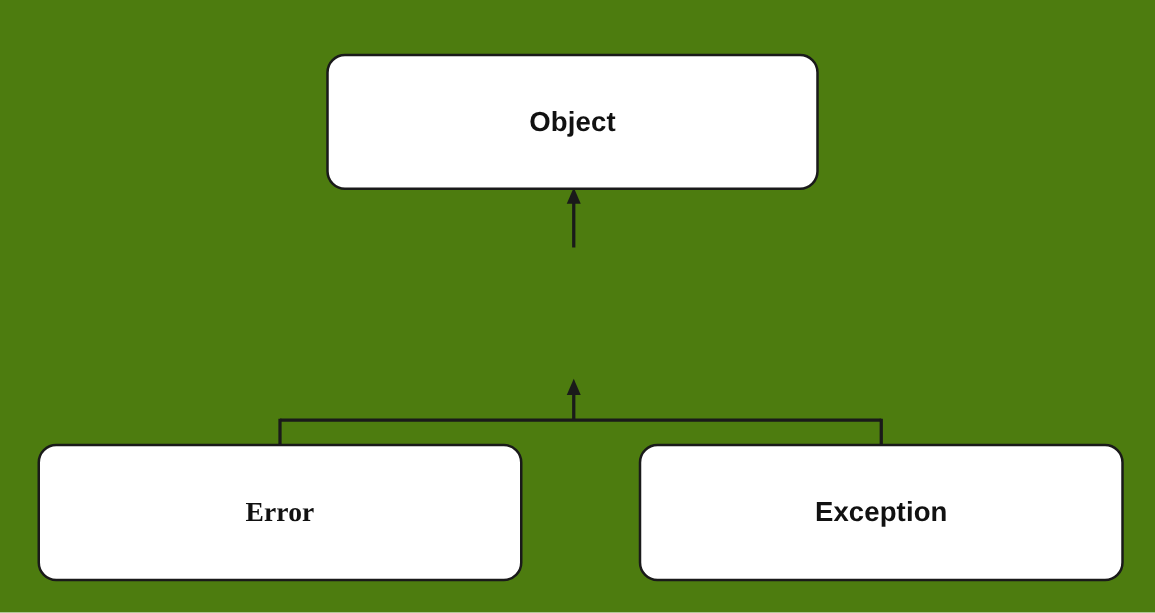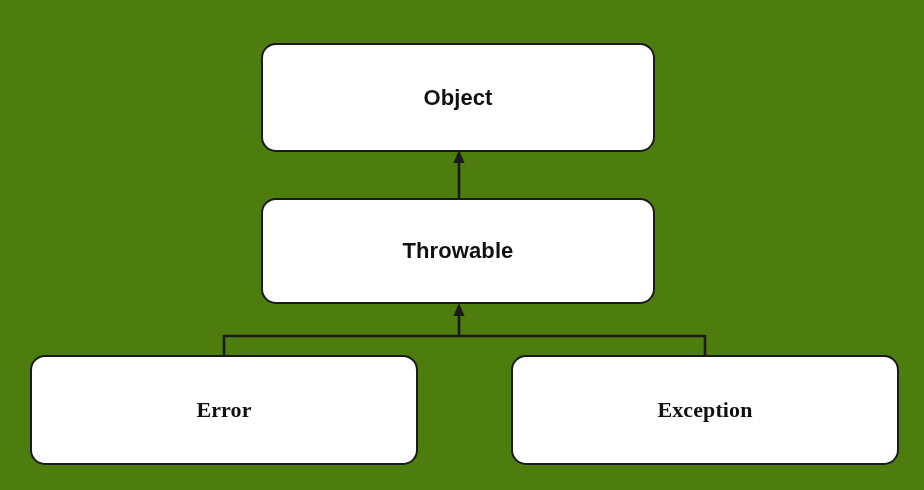--- a/index.html
+++ b/index.html
@@ -43,21 +43,21 @@
     color: #111111;
     letter-spacing: 0.1px;
     line-height: 1;
     white-space: nowrap;
     user-select: none;
   }
   
   #node-object    { left: 261px; top: 43px;  width: 394px; height: 109px; }
   #node-throwable { left: 261px; top: 198px; width: 394px; height: 106px; }
   #node-error     { left: 30px;  top: 355px; width: 388px; height: 110px; font-family: Liberation Serif, serif; }
-  #node-exception { left: 511px; top: 355px; width: 388px; height: 110px; font-family: Liberation Serif, serif; }
+  #node-exception { left: 511px; top: 355px; width: 388px; height: 110px; }
 </style>
 </head>
 <body>
 
 <div id="diagram-canvas">
 
   <svg id="connector-layer" viewBox="0 0 924 490" width="924" height="490" aria-hidden="true">
 
     <g>
       <line x1="459" y1="198" x2="459" y2="158" stroke="#1a1a1a" stroke-width="2.6" stroke-linecap="butt"></line>
@@ -74,23 +74,20 @@
       <line x1="224" y1="335" x2="224" y2="356" stroke="#1a1a1a" stroke-width="2.6" stroke-linecap="butt"></line>
 
       <line x1="705" y1="335" x2="705" y2="356" stroke="#1a1a1a" stroke-width="2.6" stroke-linecap="butt"></line>
     </g>
   </svg>
 
   <div class="node-box" id="node-object">
     <span class="node-label">Object</span>
   </div>
 
-  <div class="node-box" id="node-throwable">
-    <span class="node-label">Throwable</span>
-  </div>
 
   <div class="node-box" id="node-error">
     <span class="node-label">Error</span>
   </div>
 
   <div class="node-box" id="node-exception">
     <span class="node-label">Exception</span>
   </div>
 
 </div>

